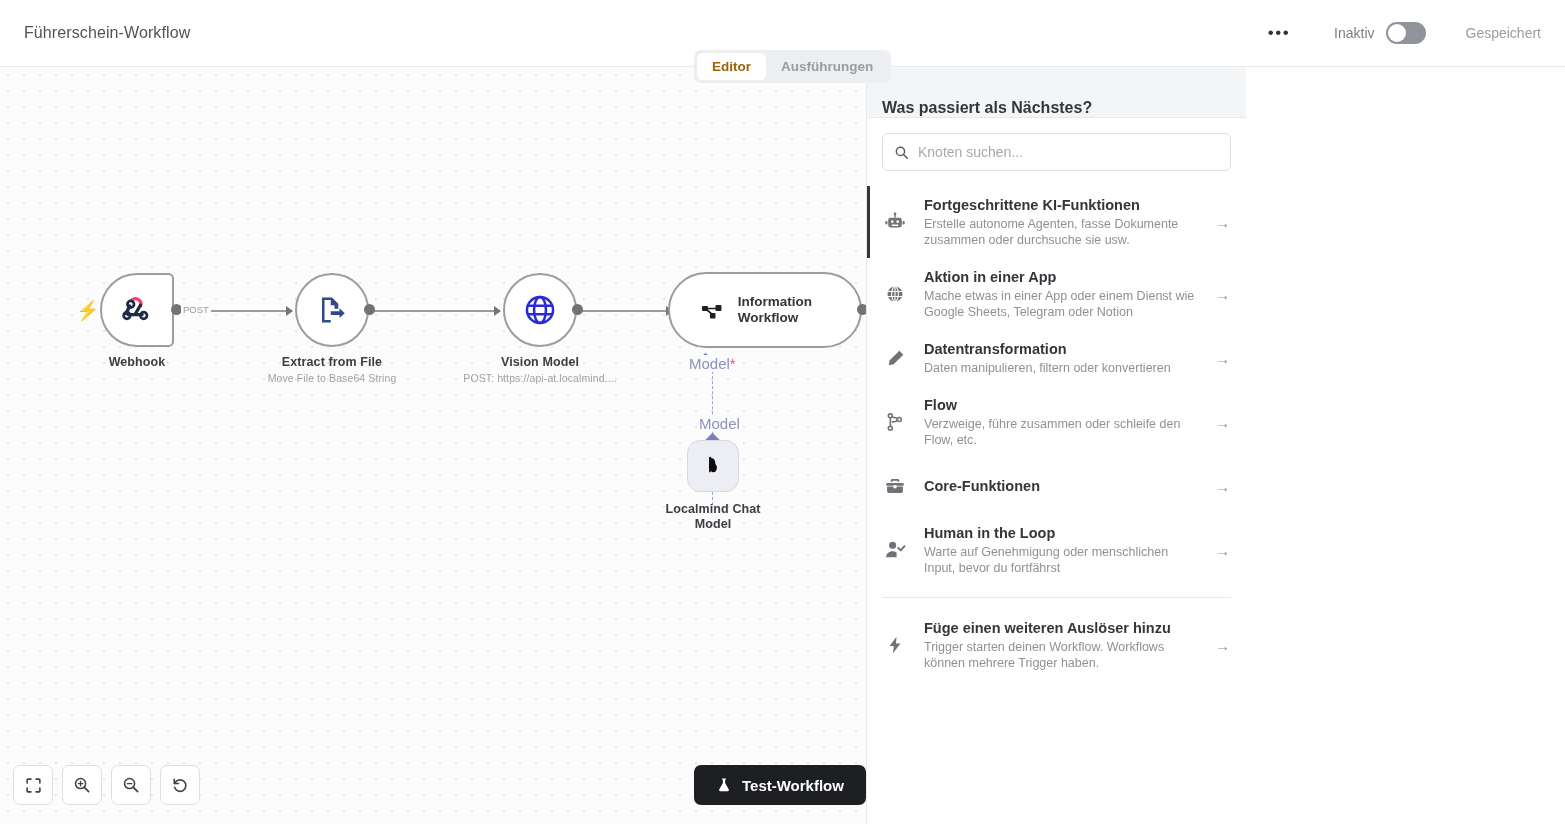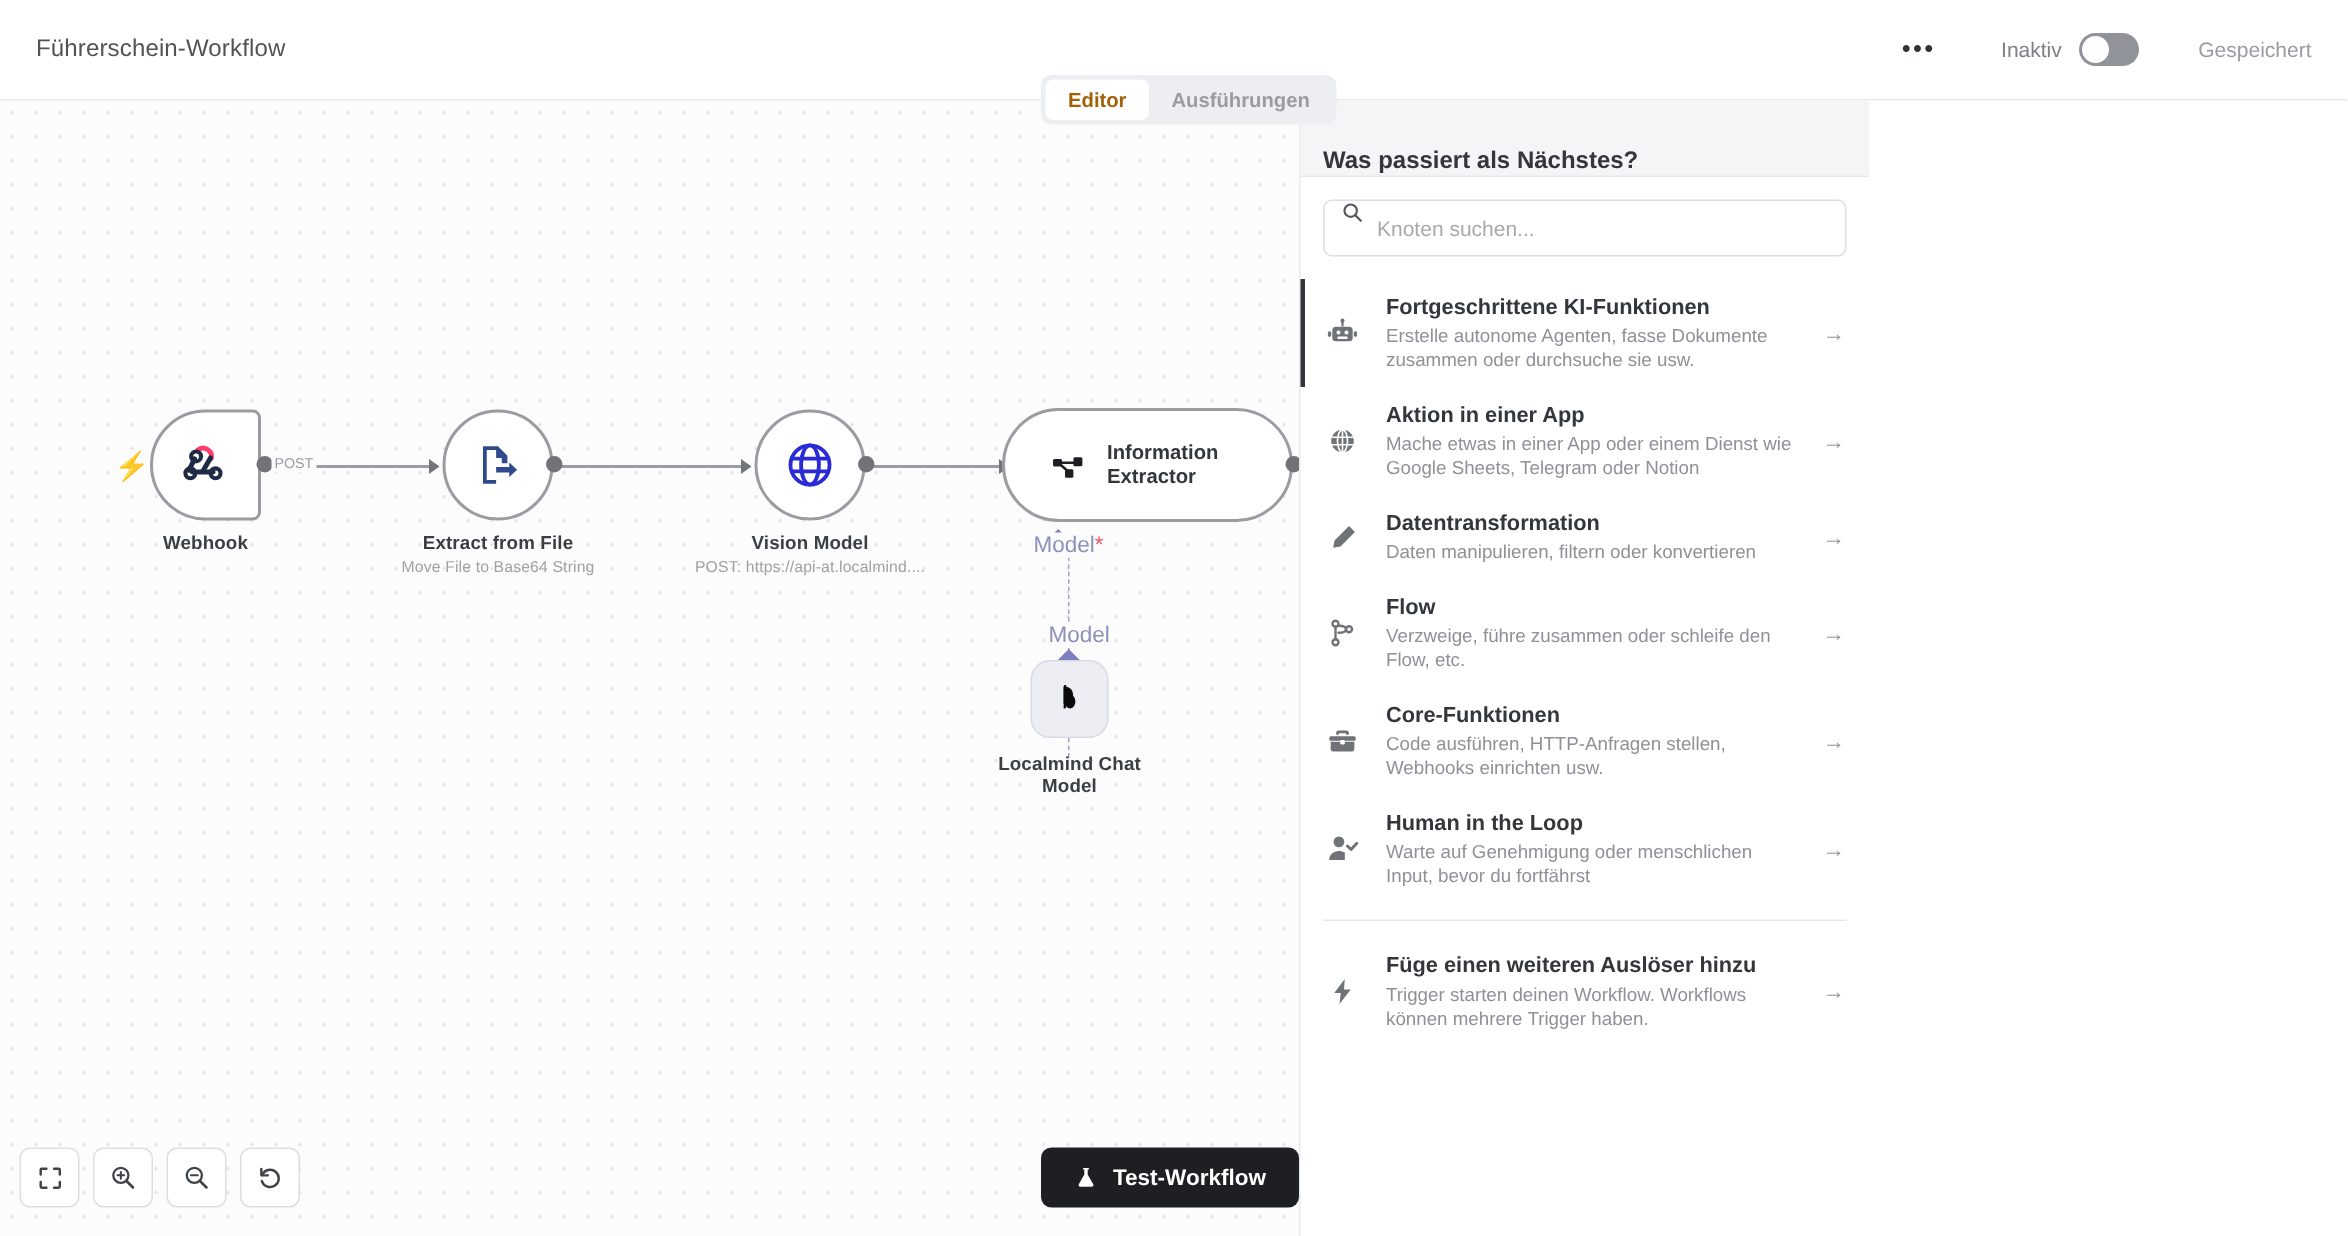--- a/index.html
+++ b/index.html
@@ -157,21 +157,21 @@
     background: #fff; border-left: 1px solid #e8e9eb;
   }
   .panel-head {
     height: 51px; background: #f4f5f7; border-bottom: 1px solid #e8e9eb;
     display: flex; align-items: flex-end; padding-left: 15px;
   }
   .panel-title { font-size: 16px; font-weight: 700; color: #33363a; }
   .search-wrap { padding: 15px; }
   .search-box {
     height: 38px; border: 1px solid #dcdee1; border-radius: 6px;
-    display: flex; padding: 0 11px; gap: 9px;
+    display: flex; align-items: center; padding: 0 11px; gap: 9px;
     background: #fff;
   }
   .search-input {
     border: none; outline: none; flex: 1; font-size: 14px; color: #33363a;
     font-family: "Liberation Sans", sans-serif; background: transparent;
   }
   .search-input::placeholder { color: #a7a9ae; }
 
   .cat-list { padding: 0; }
   .cat-item {
@@ -287,21 +287,21 @@
 
     <div class="node" style="left:668px; top:205px;">
       <div class="pill-node">
         <svg width="27" height="27" viewBox="0 0 24 24">
           <rect x="2" y="7.5" width="6" height="5" rx="1" fill="#1d1f22"></rect>
           <rect x="15.6" y="6.4" width="6" height="6" rx="1" fill="#1d1f22"></rect>
           <rect x="10" y="14.4" width="5.6" height="5.6" rx="1" fill="#1d1f22"></rect>
           <path d="M7.6 10h8.4M6.6 11 12.4 16" stroke="#1d1f22" stroke-width="1.7" fill="none"></path>
         </svg>
         <div class="pill-text">
-          <span>Information Extractor</span>
+          <span>Information Workflow</span>
         </div>
       </div>
       <div class="endpoint" style="left:189px; top:32px;"></div>
     </div>
 
     <div class="node" style="left:937px; top:206px;">
       <div class="circle-node">
         <svg width="34" height="34" viewBox="0 0 32 32">
           <path d="M11.2 6.6a5.2 5.2 0 0 1 8.3 5.4" fill="none" stroke="#ff3d6b" stroke-width="3.1" stroke-linecap="round"></path>
           <path d="M19.2 11.5 14.4 19.8" fill="none" stroke="#1f2a44" stroke-width="3.1" stroke-linecap="round"></path>
@@ -452,21 +452,20 @@
         <div class="cat-icon">
           <svg width="22" height="22" viewBox="0 0 24 24">
             <path d="M9 4.4h6c.9 0 1.6.7 1.6 1.6v1.4h-2V6.4h-5.2v1H7.4V6c0-.9.7-1.6 1.6-1.6z" fill="#6f7276"></path>
             <rect x="2.4" y="8.6" width="19.2" height="3.2" rx="1.1" fill="#6f7276"></rect>
             <path d="M3.4 12.6h17.2v5.4c0 .9-.7 1.6-1.6 1.6H5c-.9 0-1.6-.7-1.6-1.6z" fill="#6f7276"></path>
             <rect x="10.3" y="11.3" width="3.4" height="3.2" rx=".8" fill="#fff"></rect>
           </svg>
         </div>
         <div class="cat-text">
           <div class="cat-name">Core-Funktionen</div>
-          <div class="cat-desc">Code ausführen, HTTP-Anfragen stellen, Webhooks einrichten usw.</div>
         </div>
         <div class="cat-arrow">→</div>
       </div>
 
       <div class="cat-item">
         <div class="cat-icon">
           <svg width="22" height="22" viewBox="0 0 24 24">
             <circle cx="9.4" cy="6.8" r="3.9" fill="#6f7276"></circle>
             <path d="M2.3 20c0-4 3.2-6.6 7.1-6.6 1.6 0 3.1.4 4.3 1.2v5.4z" fill="#6f7276"></path>
             <path d="M15.6 9.8l2.6 2.6 4.2-4.6" fill="none" stroke="#6f7276" stroke-width="2.1" stroke-linecap="round" stroke-linejoin="round"></path>

